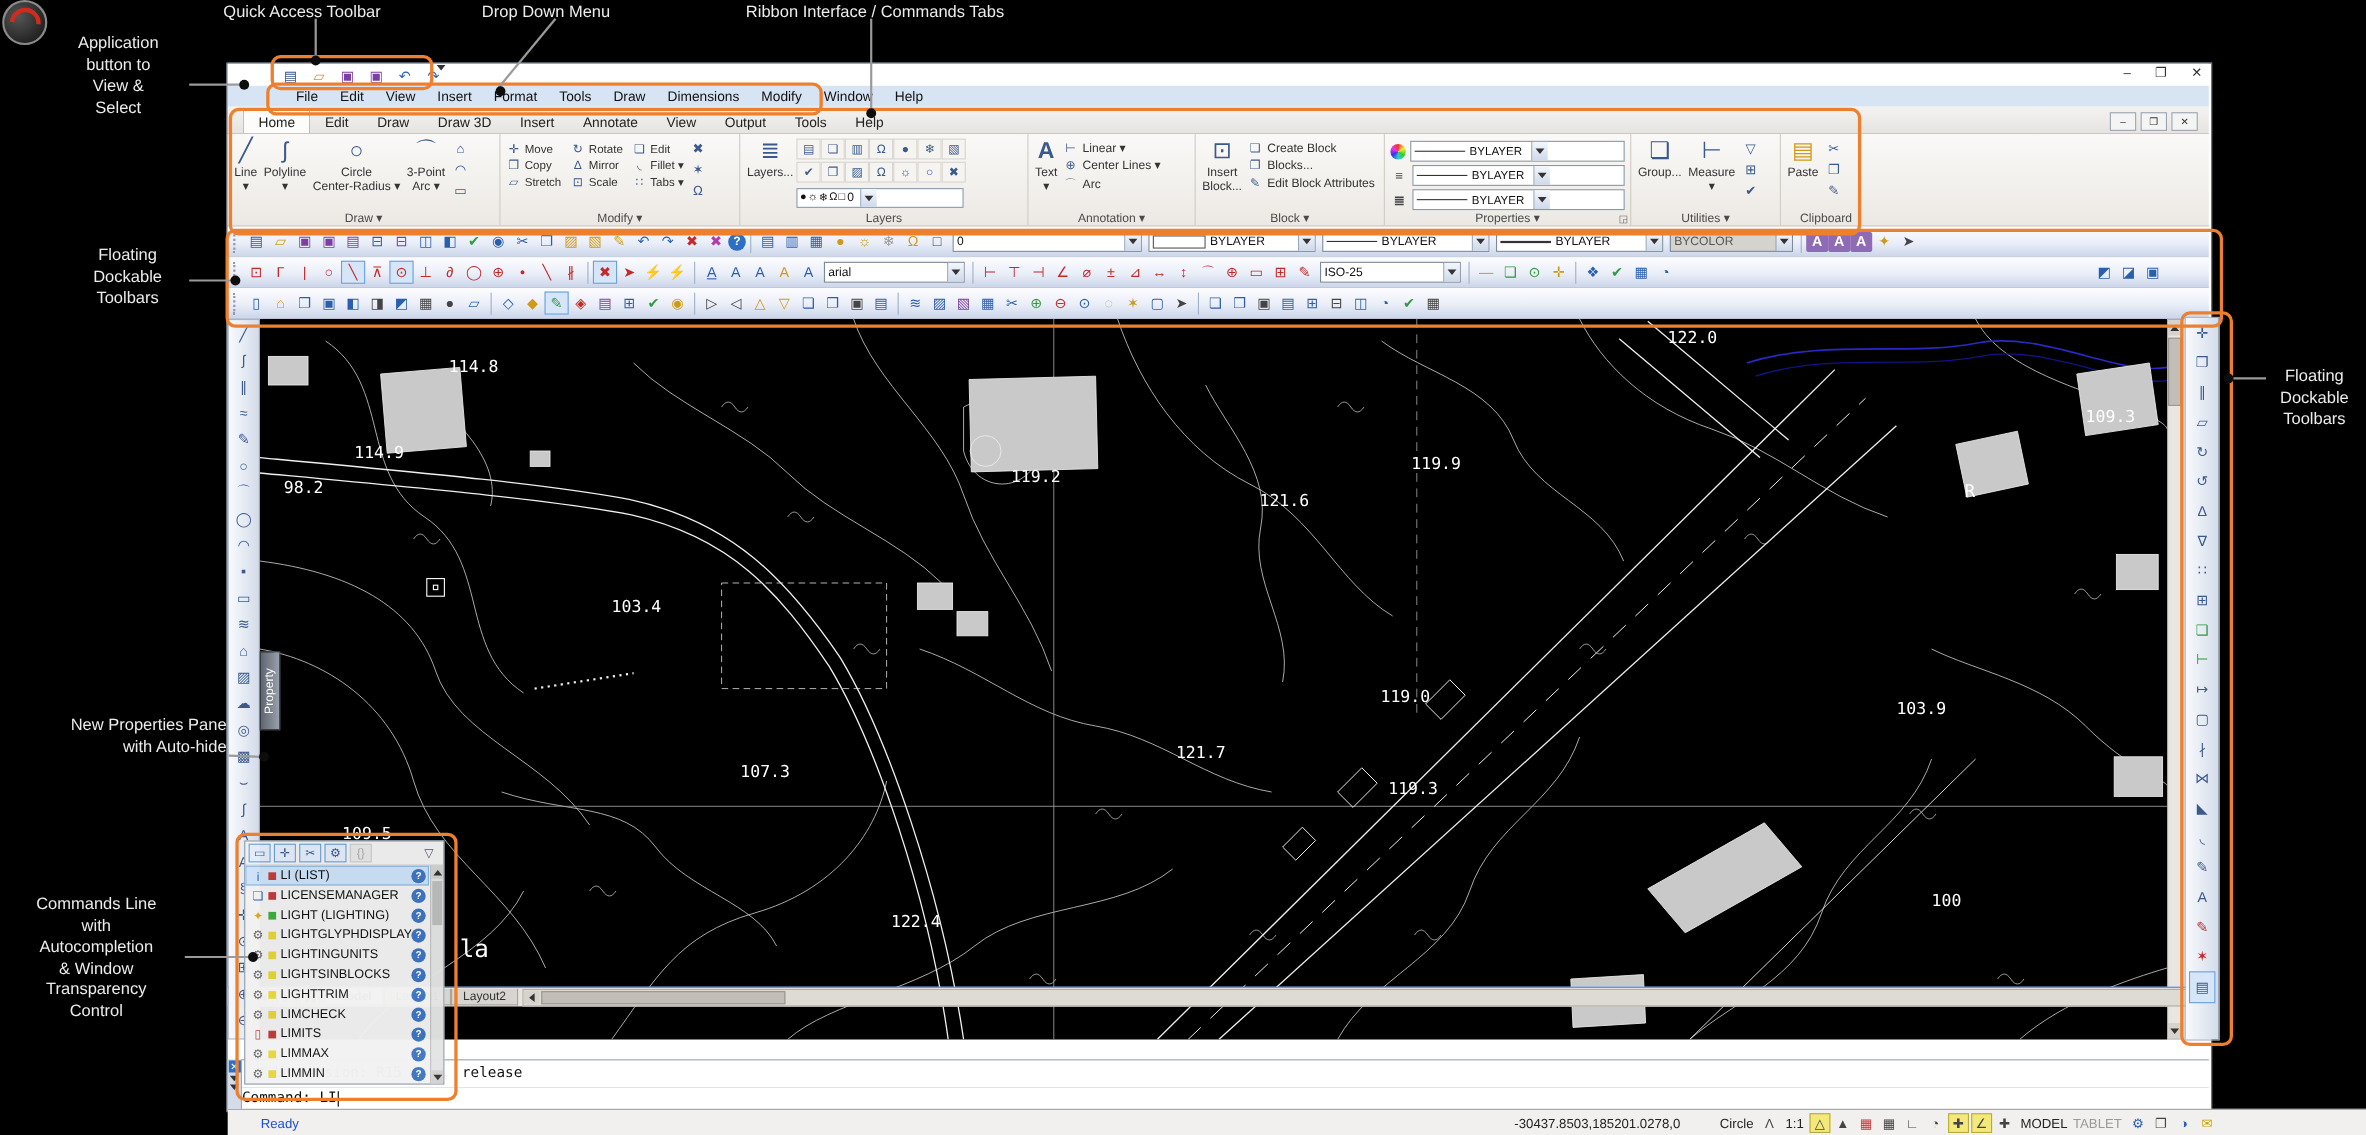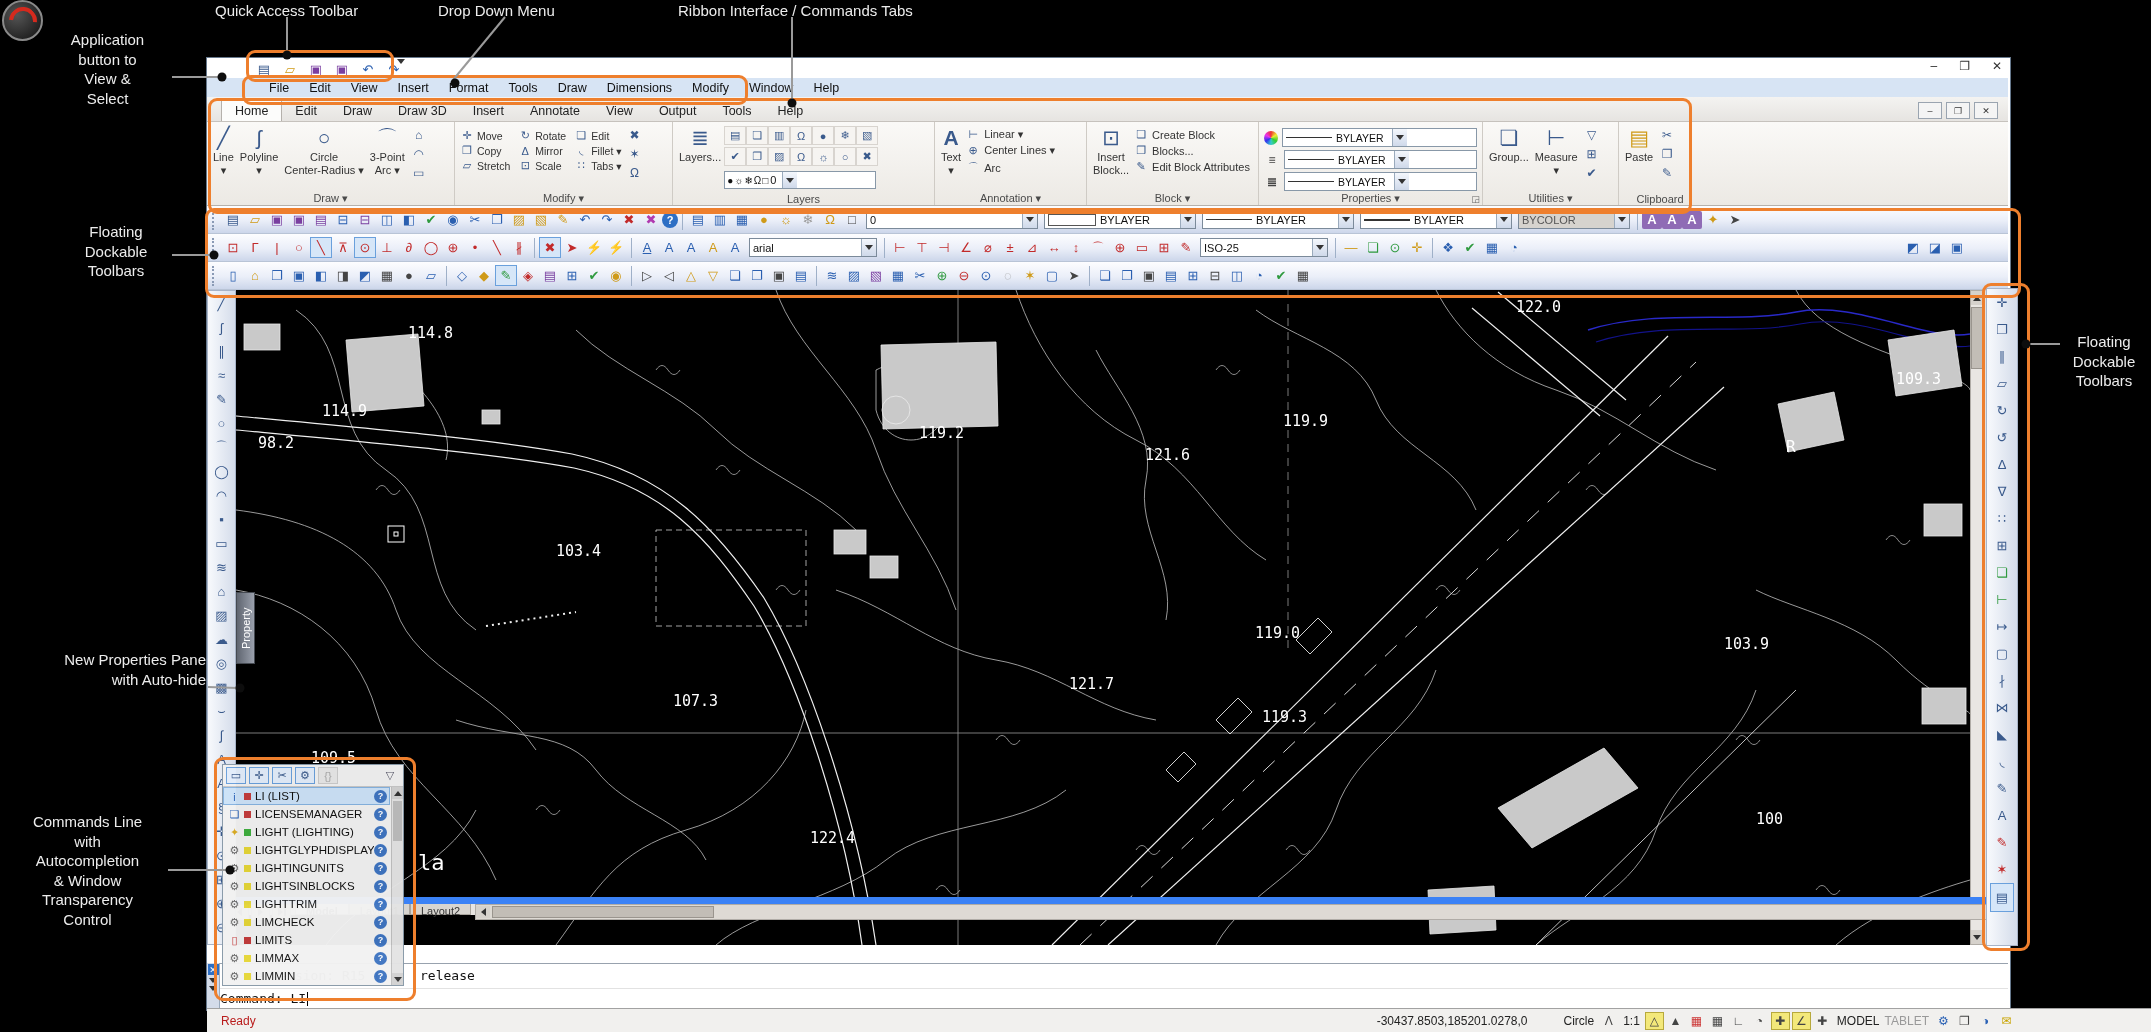--- a/index.html
+++ b/index.html
@@ -89,40 +89,40 @@
   #proptab{position:absolute;left:236px;top:592px;width:17px;height:70px;background:linear-gradient(90deg,#9aa0ac,#5f6570);color:#fff;
            font-size:11px;display:flex;align-items:center;justify-content:center;z-index:7;
            writing-mode:vertical-rl;transform:rotate(180deg);border:1px solid #454a52;}
   
   #vscroll{position:absolute;left:1970px;top:290px;width:14px;height:655px;background:#e9e6e2;border:1px solid #b0aca6;box-sizing:border-box;display:flex;flex-direction:column;align-items:center;}
   #vscroll .sbtn{width:12px;height:14px;background:#d6d2cc;display:flex;align-items:center;justify-content:center;}
   #vscroll .thumb{width:10px;height:60px;background:#c2bdb6;margin-top:2px;border:1px solid #9a958e;}
   #vscroll .spacer{flex:1;}
   #rightfill{position:absolute;left:1984px;top:290px;width:24px;height:655px;background:#e4e1dc;}
   
-  #layoutbar{position:absolute;left:207px;top:897px;width:1801px;height:18px;background:#e8e5e1;display:flex;border-top:7px solid #3b82f6;box-sizing:border-box;}
+  #layoutbar{position:absolute;left:207px;top:897px;width:1801px;height:18px;background:#e8e5e1;display:flex;align-items:center;border-top:1px solid #3b82f6;box-sizing:border-box;}
   .navbtn{width:17px;height:14px;display:flex;align-items:center;justify-content:center;gap:1px;background:#dad6d1;border:1px solid #a9a49d;margin-left:2px;}
   .bar{width:2px;height:8px;background:#333;}
   .ltab{font-size:11px;padding:1px 10px;border:1px solid #a9a49d;border-top:none;background:#d8d5d0;color:#333;}
   .ltab.active{background:#fff;font-weight:bold;}
   #hscroll{flex:1;height:14px;margin:0 4px;background:#dedAd4;border:1px solid #b0aca6;display:flex;align-items:center;}
   #hscroll .sbtn{width:14px;height:12px;background:#d6d2cc;display:flex;align-items:center;justify-content:center;}
   #hscroll .thumb{width:220px;height:10px;background:#c2bdb6;border:1px solid #9a958e;margin-left:2px;}
   #hscroll .spacer{flex:1;}
   
   #cmdstrip{position:absolute;left:207px;top:963px;width:13px;height:45px;background:#d4dcea;border-right:1px solid #9aaabc;display:flex;flex-direction:column;align-items:center;gap:3px;padding-top:1px;box-sizing:border-box;z-index:9;}
   #cmdstrip .xbtn{width:11px;height:11px;background:#2e6fc4;color:#fff;font-size:9px;display:flex;align-items:center;justify-content:center;}
   #historyrow{position:absolute;left:220px;top:963px;width:1788px;height:25px;background:#fff;border-top:1px solid #98a2ae;box-sizing:border-box;font-family:"DejaVu Sans Mono",monospace;font-size:13px;}
   #historyfrag{position:absolute;left:28px;top:4px;color:#555;}
   #historymain{position:absolute;left:200px;top:4px;color:#111;}
   #cmdrow{position:absolute;left:220px;top:988px;width:1788px;height:20px;background:#fff;font-family:"DejaVu Sans Mono",monospace;font-size:13px;display:flex;align-items:center;border-top:1px solid #e2e2e2;box-sizing:border-box;}
   #cmdrow .caret{width:1px;height:14px;background:#000;margin-left:1px;}
   
   #statusbar{position:absolute;left:207px;top:1008px;width:1944px;height:24px;background:#f1f0ee;border-top:1px solid #a2a2a2;box-sizing:border-box;display:flex;align-items:center;font-size:12px;}
-  #statusbar .ready{margin-left:14px;color:#b91c1c;}
+  #statusbar .ready{margin-left:30px;color:#1d4ed8;}
   #statusright{margin-left:auto;display:flex;align-items:center;gap:5px;padding-right:135px;}
   .si{min-width:19px;height:18px;display:flex;align-items:center;justify-content:center;font-size:12px;color:#444;border:1px solid transparent;box-sizing:border-box;}
   .si.yb{background:#f3e87a;border-color:#b7a93c;}
   .si.rd{color:#c33;}
   .si.bl{color:#2b62b5;}
   .si.yl{color:#c9a400;}
   .stext{color:#222;}
   .stext.gray{color:#999;}
   
   #popup{position:absolute;left:222px;top:764px;width:182px;height:222px;background:#f2f2f2;border:1px solid #8899a8;box-sizing:border-box;z-index:20;opacity:0.97;}
@@ -1042,21 +1042,21 @@
     </div>
   </div>
 
   <div class="obox" style="left:246px;top:50px;width:142px;height:26px;"></div>
   <div class="obox" style="left:242px;top:75px;width:500px;height:24px;"></div>
   <div class="obox" style="left:208px;top:98px;width:1478px;height:110px;"></div>
   <div class="obox" style="left:205px;top:208px;width:1810px;height:84px;"></div>
   <div class="obox" style="left:1982px;top:283px;width:42px;height:662px;"></div>
   <div class="obox" style="left:214px;top:757px;width:196px;height:238px;"></div>
 
-  <div class="ann" style="left:215px;top:1px;">Quick Access Toolbar</div>
+  <div class="ann" style="left:203px;top:1px;">Quick Access Toolbar</div>
   <div class="ann" style="left:438px;top:1px;">Drop Down Menu</div>
   <div class="ann" style="left:678px;top:1px;">Ribbon Interface / Commands Tabs</div>
   <div class="ann center" style="left:40px;top:30px;width:135px;">Application
 button to
 View &amp;
 Select</div>
   <div class="ann center" style="left:62px;top:222px;width:108px;">Floating
 Dockable
 Toolbars</div>
   <div class="ann center" style="left:2058px;top:332px;width:92px;">Floating

